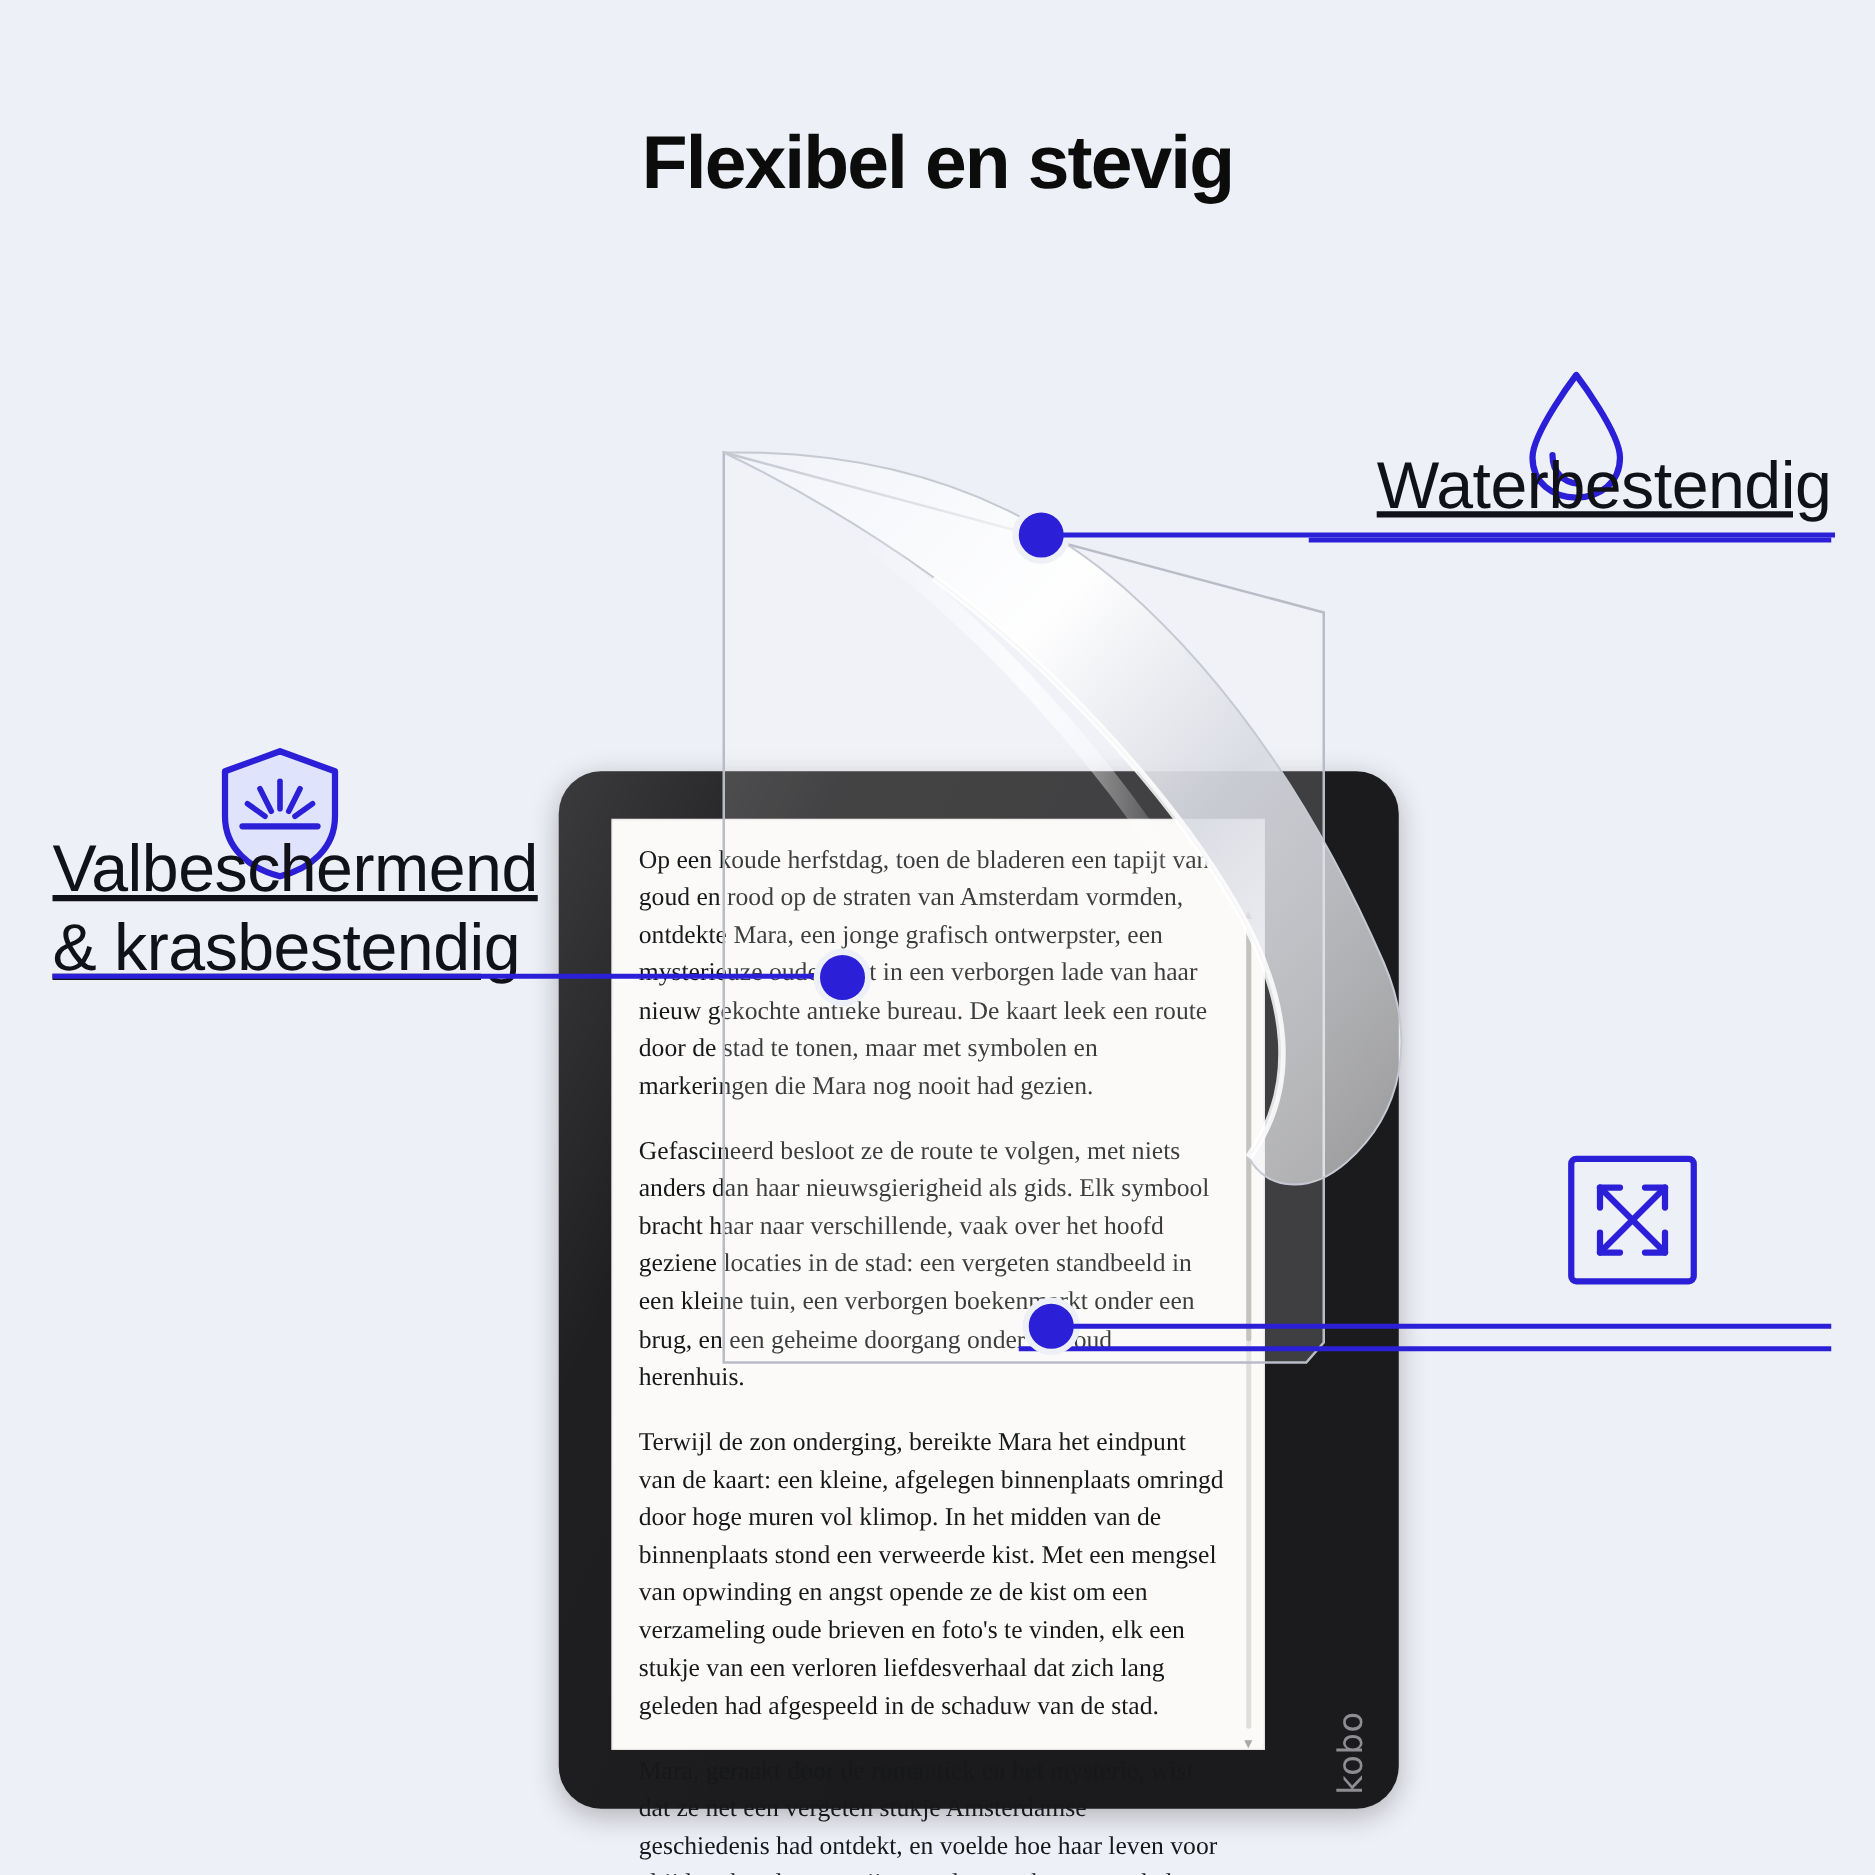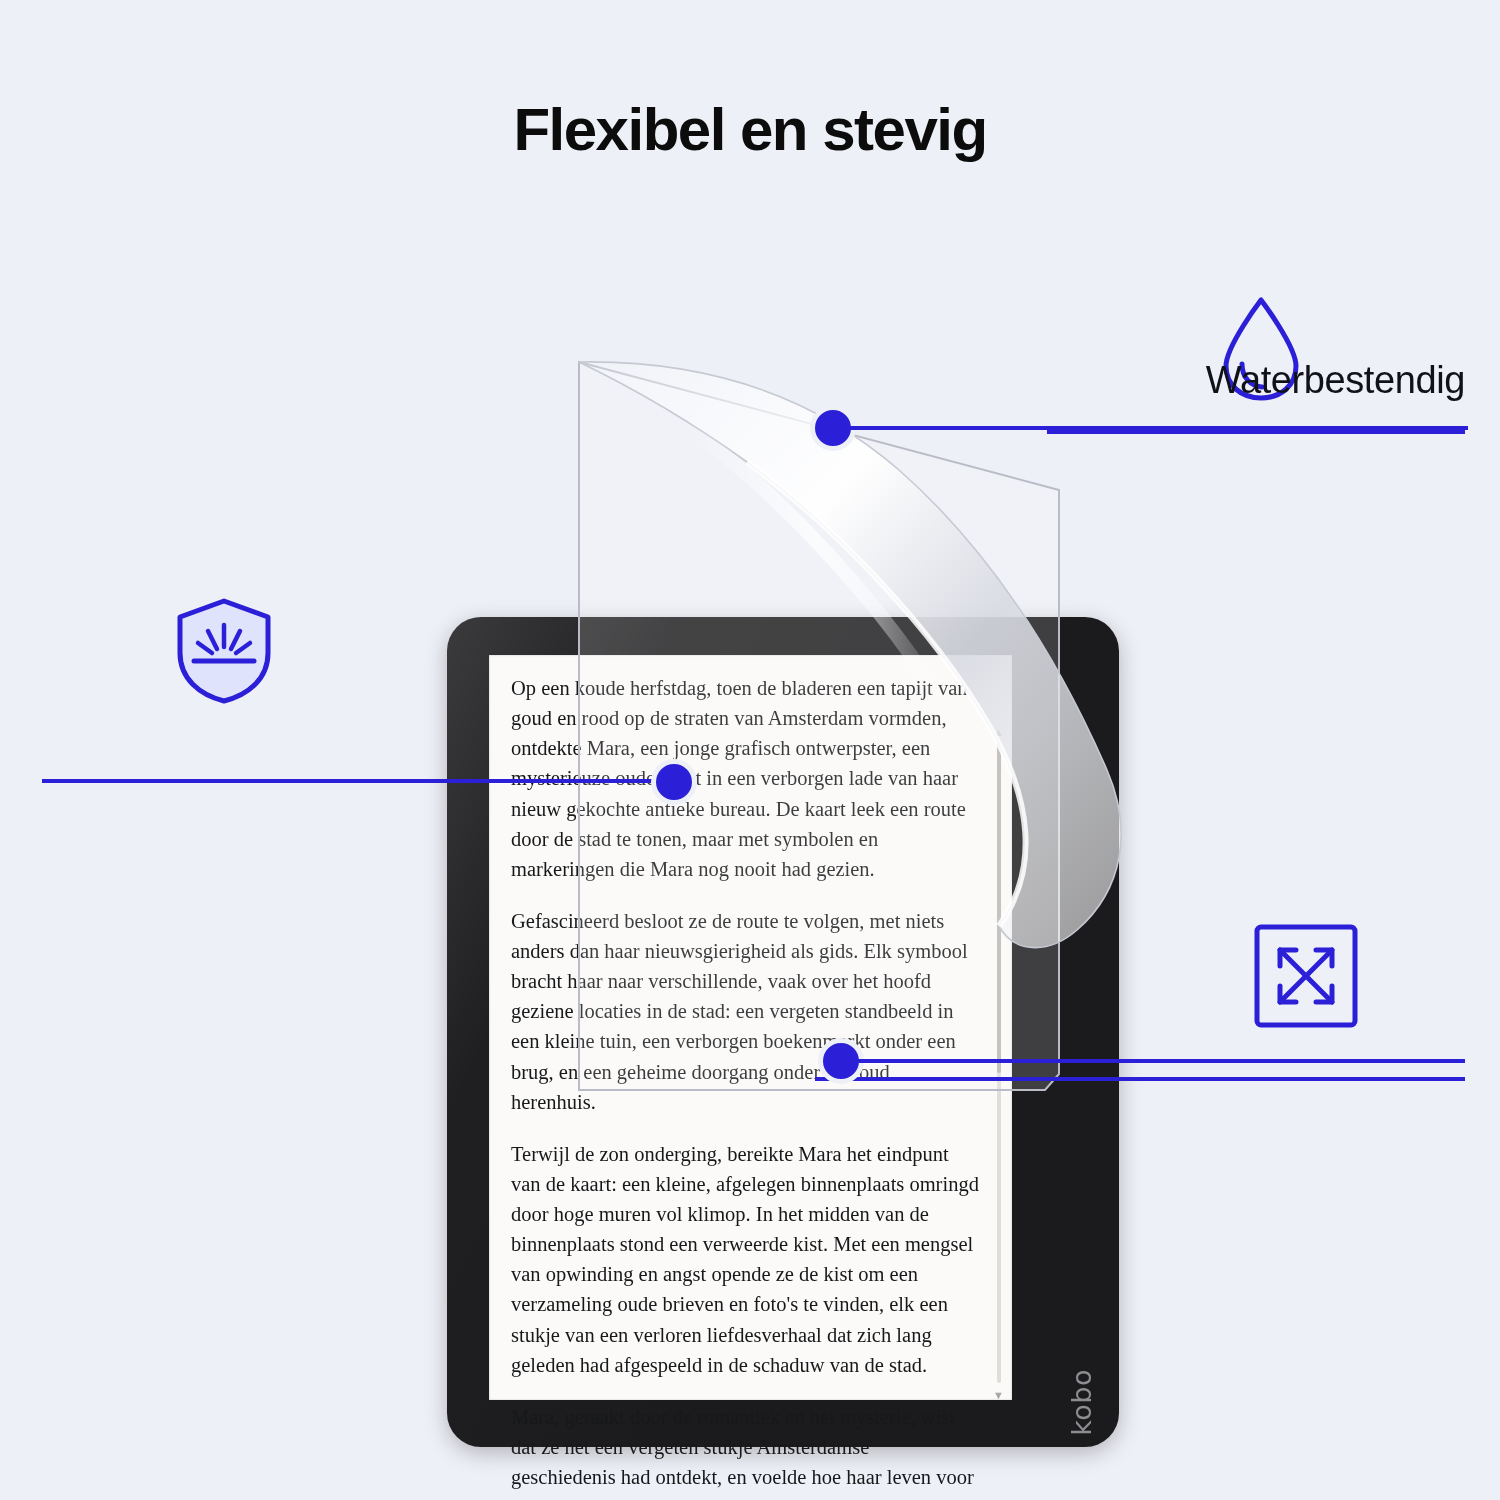--- a/index.html
+++ b/index.html
@@ -137,24 +137,25 @@
     height: 46px;
     border-radius: 50%;
     background: #2b20d8;
     border: 5px solid #eef0f7;
     box-sizing: border-box;
   }
 
   
   .label {
     position: absolute;
-    font-size: 38px;
+    font-size: 53px;
     color: #111217;
     line-height: 1.18;
     letter-spacing: -0.4px;
+    text-decoration: underline;
   }
   .label-right { text-align: right; }
 
   .icon-box { position: absolute; }
 
   
   #water-label { right: 35px; top: 358px; }
   #water-line { right: 35px; top: 430px; width: 418px; }
   #water-icon { right: 196px; top: 294px; }
 
@@ -237,20 +238,22 @@
         <line x1="52" y1="30" x2="52" y2="52"></line>
         <line x1="36" y1="36" x2="45" y2="54"></line>
         <line x1="68" y1="36" x2="59" y2="54"></line>
         <line x1="26" y1="48" x2="40" y2="58"></line>
         <line x1="78" y1="48" x2="64" y2="58"></line>
       </g>
       <line x1="22" y1="66" x2="82" y2="66" stroke="#2b20d8" stroke-width="5" stroke-linecap="round"></line>
     </svg>
   </div>
   <div class="label" id="drop-label">
+    <div>Valbeschermend</div>
+    <div>&amp; krasbestendig</div>
   </div>
   <div class="conn" id="drop-line"></div>
   <div class="dot" style="left:651px; top:759px;"></div>
 
   <div class="icon-box" id="full-icon">
     <svg width="108" height="108" viewBox="0 0 108 108" xmlns="http://www.w3.org/2000/svg">
       <rect x="5" y="5" width="98" height="98" rx="4" fill="none" stroke="#2b20d8" stroke-width="5"></rect>
       <g stroke="#2b20d8" stroke-width="5" stroke-linecap="round" stroke-linejoin="round" fill="none">
         <line x1="28" y1="28" x2="80" y2="80"></line>
         <line x1="80" y1="28" x2="28" y2="80"></line>

